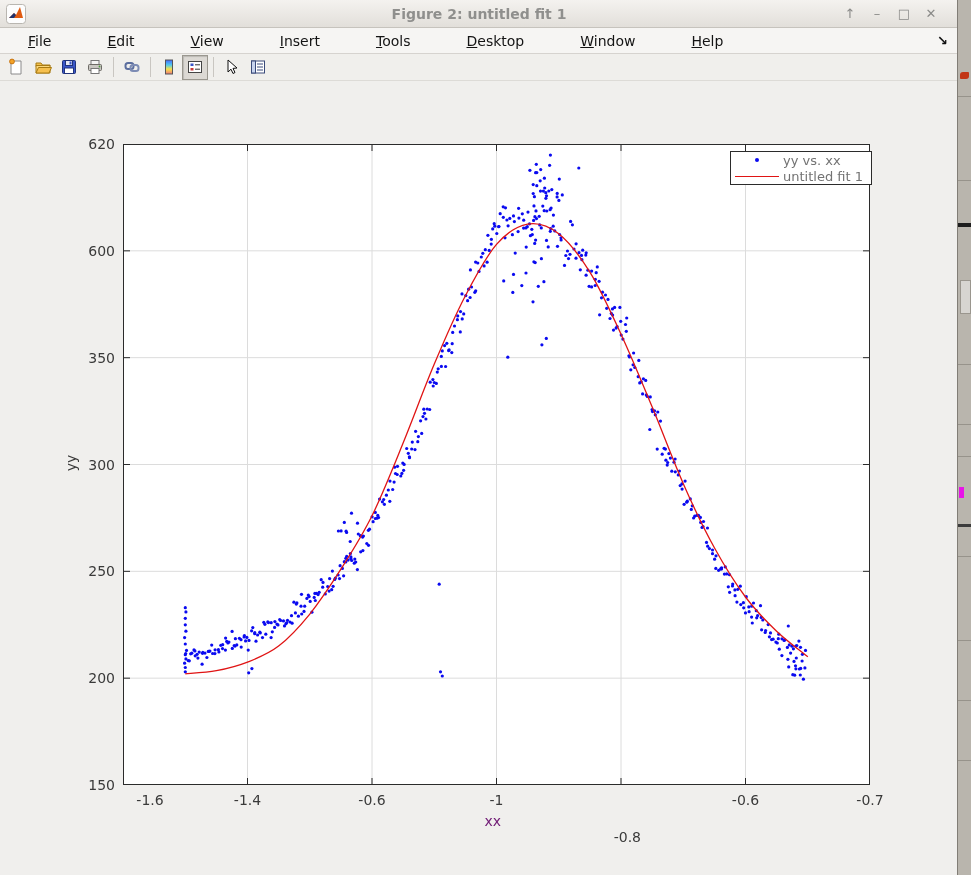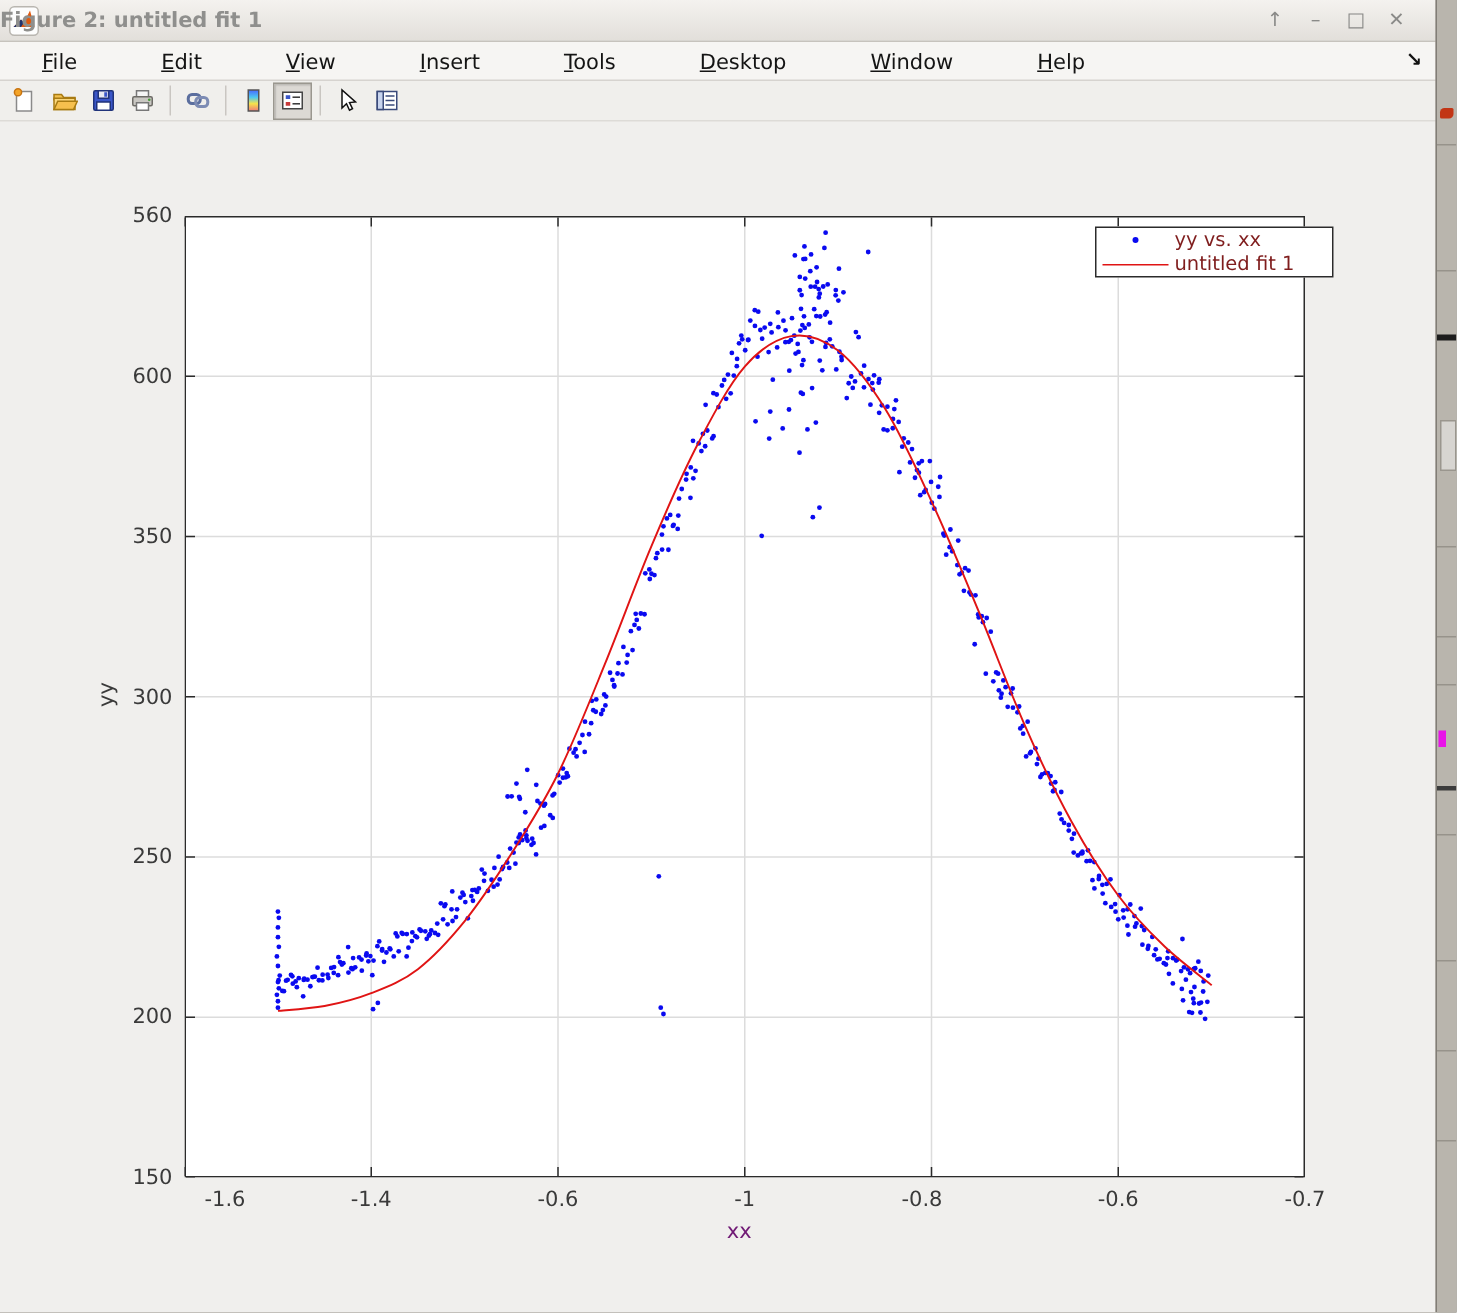--- a/index.html
+++ b/index.html
@@ -2,40 +2,40 @@
 <html><head>
 <meta charset="utf-8">
 <style>
   html,body{margin:0;padding:0;background:#9e9a92;font-family:"DejaVu Sans","Liberation Sans",sans-serif;}
   .screen{position:relative;width:971px;height:875px;overflow:hidden;background:#b7b3ab;}
   
   .window{position:absolute;left:0;top:0;width:958px;height:875px;background:#f0efed;border-right:1px solid #8f8b84;}
   .titlebar{position:absolute;left:0;top:0;width:100%;height:27px;
     background:linear-gradient(#f4f2ef,#e2dfda);border-bottom:1px solid #c6c3bd;display:flex;align-items:center;}
   .app-icon{width:20px;height:20px;margin-left:6px;}
-  .title{position:absolute;left:0;right:0;text-align:left;font-size:14px;font-weight:bold;color:#8f8f8d;}
+  .title{position:absolute;left:0;right:0;text-align:center;font-size:14px;font-weight:bold;color:#8f8f8d;}
   .win-controls{position:absolute;right:18px;top:0;height:27px;display:flex;align-items:center;gap:9px;}
   .win-btn{width:18px;height:18px;text-align:center;line-height:18px;font-size:13px;color:#8a8a88;cursor:default;}
   
   .menubar{position:absolute;left:0;top:28px;width:100%;height:25px;background:#f6f5f3;border-bottom:1px solid #d6d3cf;display:flex;align-items:center;}
   .menu-item{padding:3px 28px;font-size:14px;color:#141414;}
   .menu-item u{text-decoration:underline;}
   .dock-arrow{position:absolute;right:10px;font-size:13px;font-weight:bold;color:#111;}
   
   .toolbar{position:absolute;left:0;top:54px;width:100%;height:27px;background:#f0efec;border-bottom:1px solid #dddbd7;display:flex;align-items:center;padding-left:4px;box-sizing:border-box;}
   .tb-btn{width:24px;height:23px;display:flex;align-items:center;justify-content:center;border:1px solid transparent;}
   .tb-btn.pressed{background:#dcd9d4;border:1px solid #9a978f;box-shadow:inset 1px 1px 1px rgba(0,0,0,.15);}
   .tb-sep{width:1px;height:20px;background:#c9c6c1;margin:0 5px;}
   
   .canvas{position:absolute;left:0;top:82px;width:100%;height:793px;background:#f0efed;}
   .axes-svg{position:absolute;left:123px;top:62px;}
   .tick-label{position:absolute;font-size:14px;color:#3a3a3a;white-space:nowrap;}
   .xlab{position:absolute;font-size:14px;color:#701a75;}
   .ylab{position:absolute;font-size:14px;color:#3a3a3a;transform:rotate(-90deg);transform-origin:center;}
-  .legend{position:absolute;left:730px;top:69px;width:159px;height:34px;background:#fff;border:1px solid #2b2b2b;box-sizing:border-box;font-size:13px;color:#7f1d1d;}
+  .legend{position:absolute;left:730px;top:69px;width:142px;height:34px;background:#fff;border:1px solid #2b2b2b;box-sizing:border-box;font-size:13px;color:#737373;}
   .legend-row{display:flex;align-items:center;height:16px;position:relative;}
   .legend-key{width:52px;display:flex;align-items:center;justify-content:center;}
   .legend-dot{width:4px;height:4px;border-radius:50%;}
   .legend-line{width:44px;height:0;border-top:1.5px solid;}
   
   .bg-strip{position:absolute;right:0;top:0;width:13px;height:875px;background:#b9b5ad;border-left:1px solid #817d76;}
   .strip-line{position:absolute;left:0;width:100%;height:1px;background:#97938b;}
   .strip-thumb{position:absolute;left:2px;width:9px;background:#d7d5d1;border:1px solid #9a968e;}
   .strip-mark{position:absolute;}
 </style>
@@ -737,30 +737,30 @@
           <line x1="1" y1="106.83333333333333" x2="7" y2="106.83333333333333" stroke="#2b2b2b"></line>
           <line x1="746" y1="106.83333333333333" x2="740" y2="106.83333333333333" stroke="#2b2b2b"></line>
           <line x1="1" y1="0" x2="7" y2="0" stroke="#2b2b2b"></line>
           <line x1="746" y1="0" x2="740" y2="0" stroke="#2b2b2b"></line>
         </svg>
       <div id="tick-layer">
           <div class="tick-label" style="left: 103px; top: 710px; width: 40px; text-align: center; margin-left: 27px;">-1.6</div>
           <div class="tick-label" style="left: 227.5px; top: 710px; width: 40px; text-align: center;">-1.4</div>
           <div class="tick-label" style="left: 352px; top: 710px; width: 40px; text-align: center;">-0.6</div>
           <div class="tick-label" style="left: 476.5px; top: 710px; width: 40px; text-align: center;">-1</div>
-          <div class="tick-label" style="left: 601px; top: 710px; width: 40px; text-align: left;">-0.8</div>
+          <div class="tick-label" style="left: 601px; top: 747px; width: 40px; text-align: right;">-0.8</div>
           <div class="tick-label" style="left: 725.5px; top: 710px; width: 40px; text-align: center;">-0.6</div>
           <div class="tick-label" style="left: 850px; top: 710px; width: 40px; text-align: center;">-0.7</div>
           <div class="tick-label" style="left: 75px; top: 695px; width: 40px; text-align: right;">150</div>
           <div class="tick-label" style="left: 75px; top: 588.167px; width: 40px; text-align: right;">200</div>
           <div class="tick-label" style="left: 75px; top: 481.333px; width: 40px; text-align: right;">250</div>
           <div class="tick-label" style="left: 75px; top: 374.5px; width: 40px; text-align: right;">300</div>
           <div class="tick-label" style="left: 75px; top: 267.667px; width: 40px; text-align: right;">350</div>
           <div class="tick-label" style="left: 75px; top: 160.833px; width: 40px; text-align: right;">600</div>
-          <div class="tick-label" style="left: 75px; top: 54px; width: 40px; text-align: right;">560</div>
+          <div class="tick-label" style="left: 75px; top: 54px; width: 40px; text-align: right;">620</div>
         </div>
       <div class="xlab" id="xlab" style="left: 484.5px; top: 731px;">xx</div>
       <div class="ylab" id="ylab" style="left: 63px; top: 372.5px;">yy</div>
 
       <div class="legend">
         <div class="legend-row">
           <span class="legend-key">
               <span class="legend-dot" id="lg-dot" style="background: rgb(10, 10, 240);"></span>
             </span>
           <span>yy vs. xx</span>

